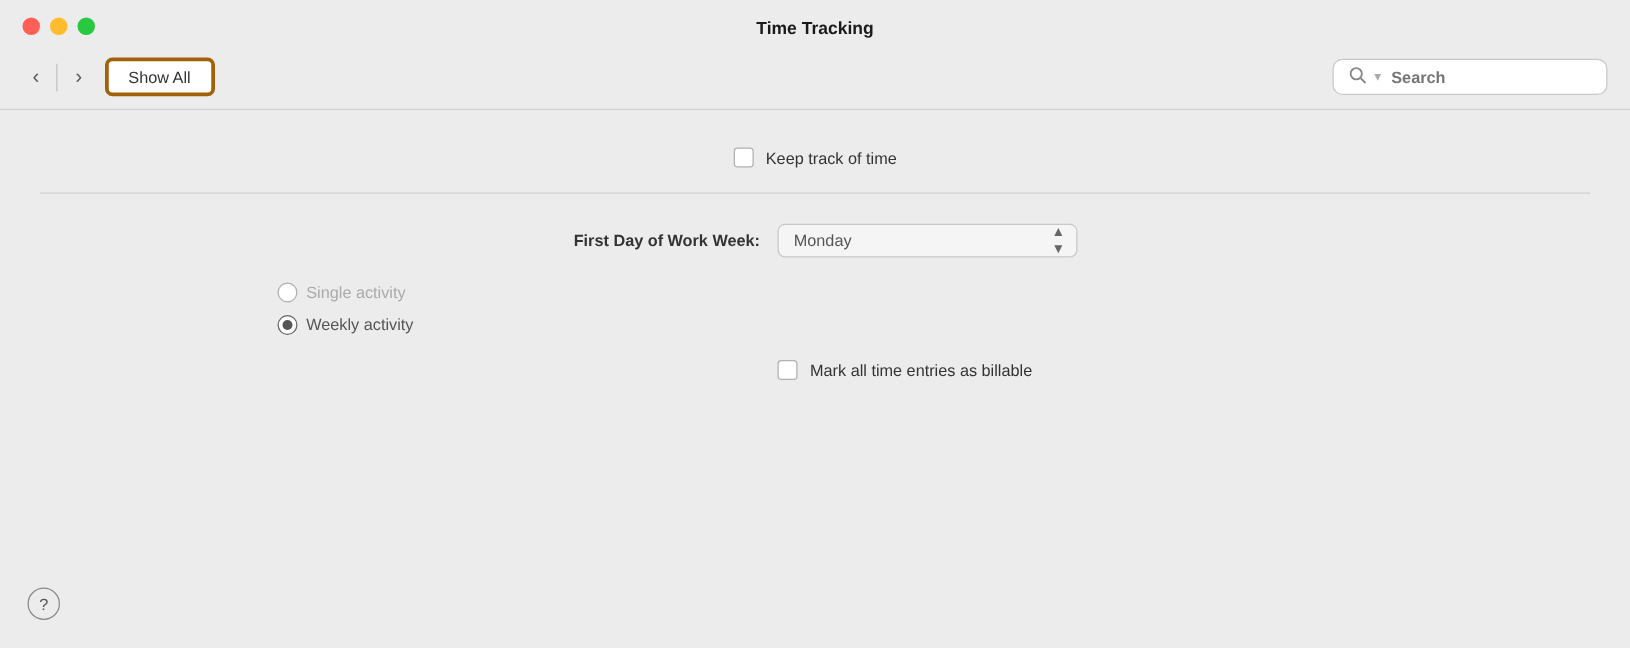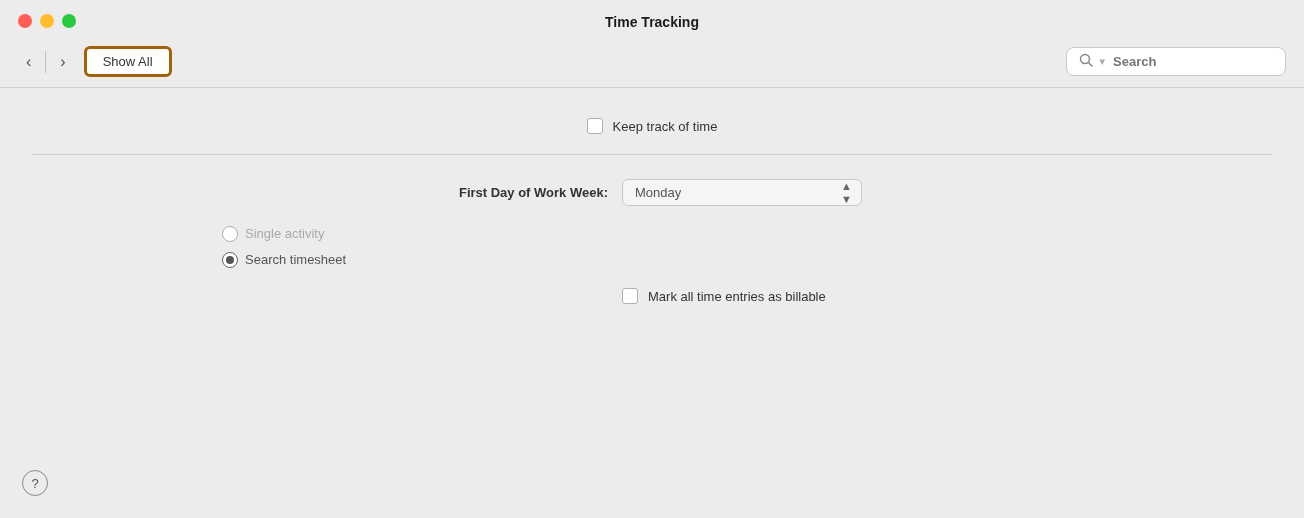--- a/index.html
+++ b/index.html
@@ -367,21 +367,21 @@
   </div>
 
   <div class="settings-row">
     <div class="radio-group">
       <div class="radio-row">
         <input type="radio" class="mac-radio" name="record-time" style="">
         <span class="radio-label">Single activity</span>
       </div>
       <div class="radio-row">
         <input type="radio" class="mac-radio checked" name="record-time" checked="" style="">
-        <span class="radio-label active">Search timesheet</span>
+        <span class="radio-label active">Weekly activity</span>
       </div>
     </div>
   </div>
 
   <div class="settings-row">
     <span class="settings-label"></span>
     <div class="checkbox-with-label">
       <input type="checkbox" class="mac-checkbox" style="">
       <span class="row-label">Mark all time entries as billable</span>
     </div>

